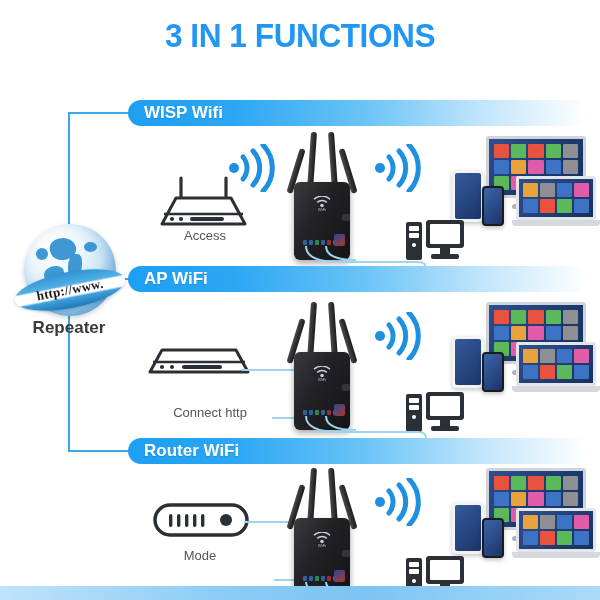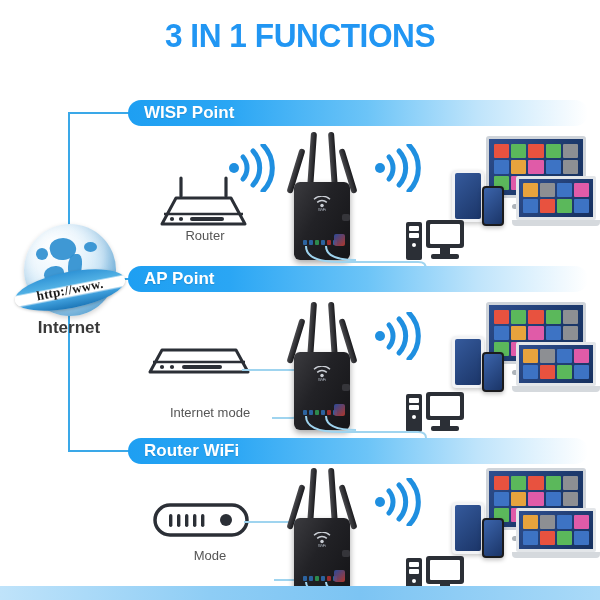--- a/index.html
+++ b/index.html
@@ -194,37 +194,37 @@
       <div class="cont c1"></div>
         <div class="cont c2"></div>
         <div class="cont c3"></div>
       <div class="cont c4"></div>
         <div class="cont c5"></div>
         <div class="cont c6"></div>
     </div>
     <div class="ring">
       <span class="ring-text">http://www.</span>
     </div>
-    <div class="internet-label">Internet</div>
+    <div class="internet-label">Repeater</div>
   </div>
 
   <div class="banner b1">
-    <span>WISP Point</span>
+    <span>WISP Wifi</span>
   </div>
 
   <svg class="cable" style="left:150px;top:176px;" width="110" height="56" viewBox="0 0 110 56">
     <line x1="31" y1="2" x2="31" y2="20" stroke="#2b2f36" stroke-width="3.2" stroke-linecap="round"></line>
     <line x1="76" y1="2" x2="76" y2="20" stroke="#2b2f36" stroke-width="3.2" stroke-linecap="round"></line>
     <path d="M26 22 L81 22 L95 48 L12 48 Z" fill="#ffffff" stroke="#2b2f36" stroke-width="3" stroke-linejoin="round"></path>
     <line x1="14" y1="38" x2="93" y2="38" stroke="#2b2f36" stroke-width="2.4"></line>
     <circle cx="22" cy="43" r="2.1" fill="#2b2f36"></circle>
     <circle cx="31" cy="43" r="2.1" fill="#2b2f36"></circle>
     <rect x="40" y="41" width="34" height="4" rx="2" fill="#2b2f36"></rect>
   </svg>
-  <div class="device-label" style="left:145px;top:228px;">Router</div>
+  <div class="device-label" style="left:145px;top:228px;">Access</div>
 
   <svg class="wifi" style="left:226px;top:144px;" width="52" height="48" viewBox="0 0 52 48">
     <circle cx="8" cy="24" r="5" fill="#1f8fe0"></circle>
     <path d="M17 13 A17 17 0 0 1 17 35" fill="none" stroke="#1f8fe0" stroke-width="5" stroke-linecap="round"></path>
     <path d="M27 7 A25 25 0 0 1 27 41" fill="none" stroke="#1f8fe0" stroke-width="5" stroke-linecap="round"></path>
     <path d="M37 1 A33 33 0 0 1 37 47" fill="none" stroke="#1f8fe0" stroke-width="5" stroke-linecap="round"></path>
   </svg>
 
   <div class="ext" style="left:294px;top:130px;">
     <div class="ant" style="left:-1px;top:18px;height:46px;transform:rotate(17deg);"></div>
@@ -312,31 +312,31 @@
     <div class="pc-neck"></div>
       <div class="pc-base"></div>
   </div>
 
   <svg class="cable" style="left:300px;top:246px;" width="130" height="26" viewBox="0 0 130 26">
     <path d="M6 0 C6 12, 20 16, 40 16 L118 16 C124 16, 126 18, 126 24" fill="none" stroke="#9fd4ef" stroke-width="2"></path>
     <path d="M26 0 C26 10, 36 14, 56 14" fill="none" stroke="#9fd4ef" stroke-width="2"></path>
   </svg>
 
   <div class="banner b2">
-    <span>AP Point</span>
+    <span>AP WiFi</span>
   </div>
 
   <svg class="cable" style="left:144px;top:340px;" width="120" height="40" viewBox="0 0 120 40">
     <path d="M18 10 L92 10 L104 32 L6 32 Z" fill="#ffffff" stroke="#2b2f36" stroke-width="3" stroke-linejoin="round"></path>
     <line x1="9" y1="22" x2="101" y2="22" stroke="#2b2f36" stroke-width="2.4"></line>
     <circle cx="18" cy="27" r="2.1" fill="#2b2f36"></circle>
     <circle cx="28" cy="27" r="2.1" fill="#2b2f36"></circle>
     <rect x="38" y="25" width="40" height="4" rx="2" fill="#2b2f36"></rect>
   </svg>
-  <div class="device-label" style="left:150px;top:405px;">Internet mode</div>
+  <div class="device-label" style="left:150px;top:405px;">Connect http</div>
 
   <svg class="cable" style="left:242px;top:362px;" width="70" height="62" viewBox="0 0 70 62">
     <path d="M0 8 L52 8 C60 8, 62 12, 62 20 L62 44 C62 52, 58 56, 50 56 L30 56" fill="none" stroke="#9fd4ef" stroke-width="2"></path>
   </svg>
 
   <div class="ext" style="left:294px;top:300px;">
     <div class="ant" style="left:-1px;top:18px;height:46px;transform:rotate(17deg);"></div>
     <div class="ant" style="left:15px;top:2px;height:58px;transform:rotate(4deg);"></div>
     <div class="ant" style="left:36px;top:2px;height:58px;transform:rotate(-4deg);"></div>
     <div class="ant" style="left:51px;top:18px;height:46px;transform:rotate(-17deg);"></div>
@@ -433,21 +433,21 @@
 
   <svg class="cable" style="left:152px;top:502px;" width="110" height="38" viewBox="0 0 110 38">
     <rect x="3" y="3" width="92" height="30" rx="15" fill="#ffffff" stroke="#2b2f36" stroke-width="3.5"></rect>
     <rect x="17" y="12" width="3.4" height="13" rx="1.7" fill="#2b2f36"></rect>
     <rect x="25" y="12" width="3.4" height="13" rx="1.7" fill="#2b2f36"></rect>
     <rect x="33" y="12" width="3.4" height="13" rx="1.7" fill="#2b2f36"></rect>
     <rect x="41" y="12" width="3.4" height="13" rx="1.7" fill="#2b2f36"></rect>
     <rect x="49" y="12" width="3.4" height="13" rx="1.7" fill="#2b2f36"></rect>
     <circle cx="74" cy="18" r="6" fill="#2b2f36"></circle>
   </svg>
-  <div class="device-label" style="left:150px;top:548px;">Mode</div>
+  <div class="device-label" style="left:140px;top:548px;">Mode</div>
 
   <svg class="cable" style="left:244px;top:518px;" width="70" height="66" viewBox="0 0 70 66">
     <path d="M0 4 L52 4 C60 4, 62 10, 62 20 L62 50 C62 58, 58 62, 50 62 L30 62" fill="none" stroke="#9fd4ef" stroke-width="2"></path>
   </svg>
 
   <div class="ext" style="left:294px;top:466px;">
     <div class="ant" style="left:-1px;top:18px;height:46px;transform:rotate(17deg);"></div>
     <div class="ant" style="left:15px;top:2px;height:58px;transform:rotate(4deg);"></div>
     <div class="ant" style="left:36px;top:2px;height:58px;transform:rotate(-4deg);"></div>
     <div class="ant" style="left:51px;top:18px;height:46px;transform:rotate(-17deg);"></div>

